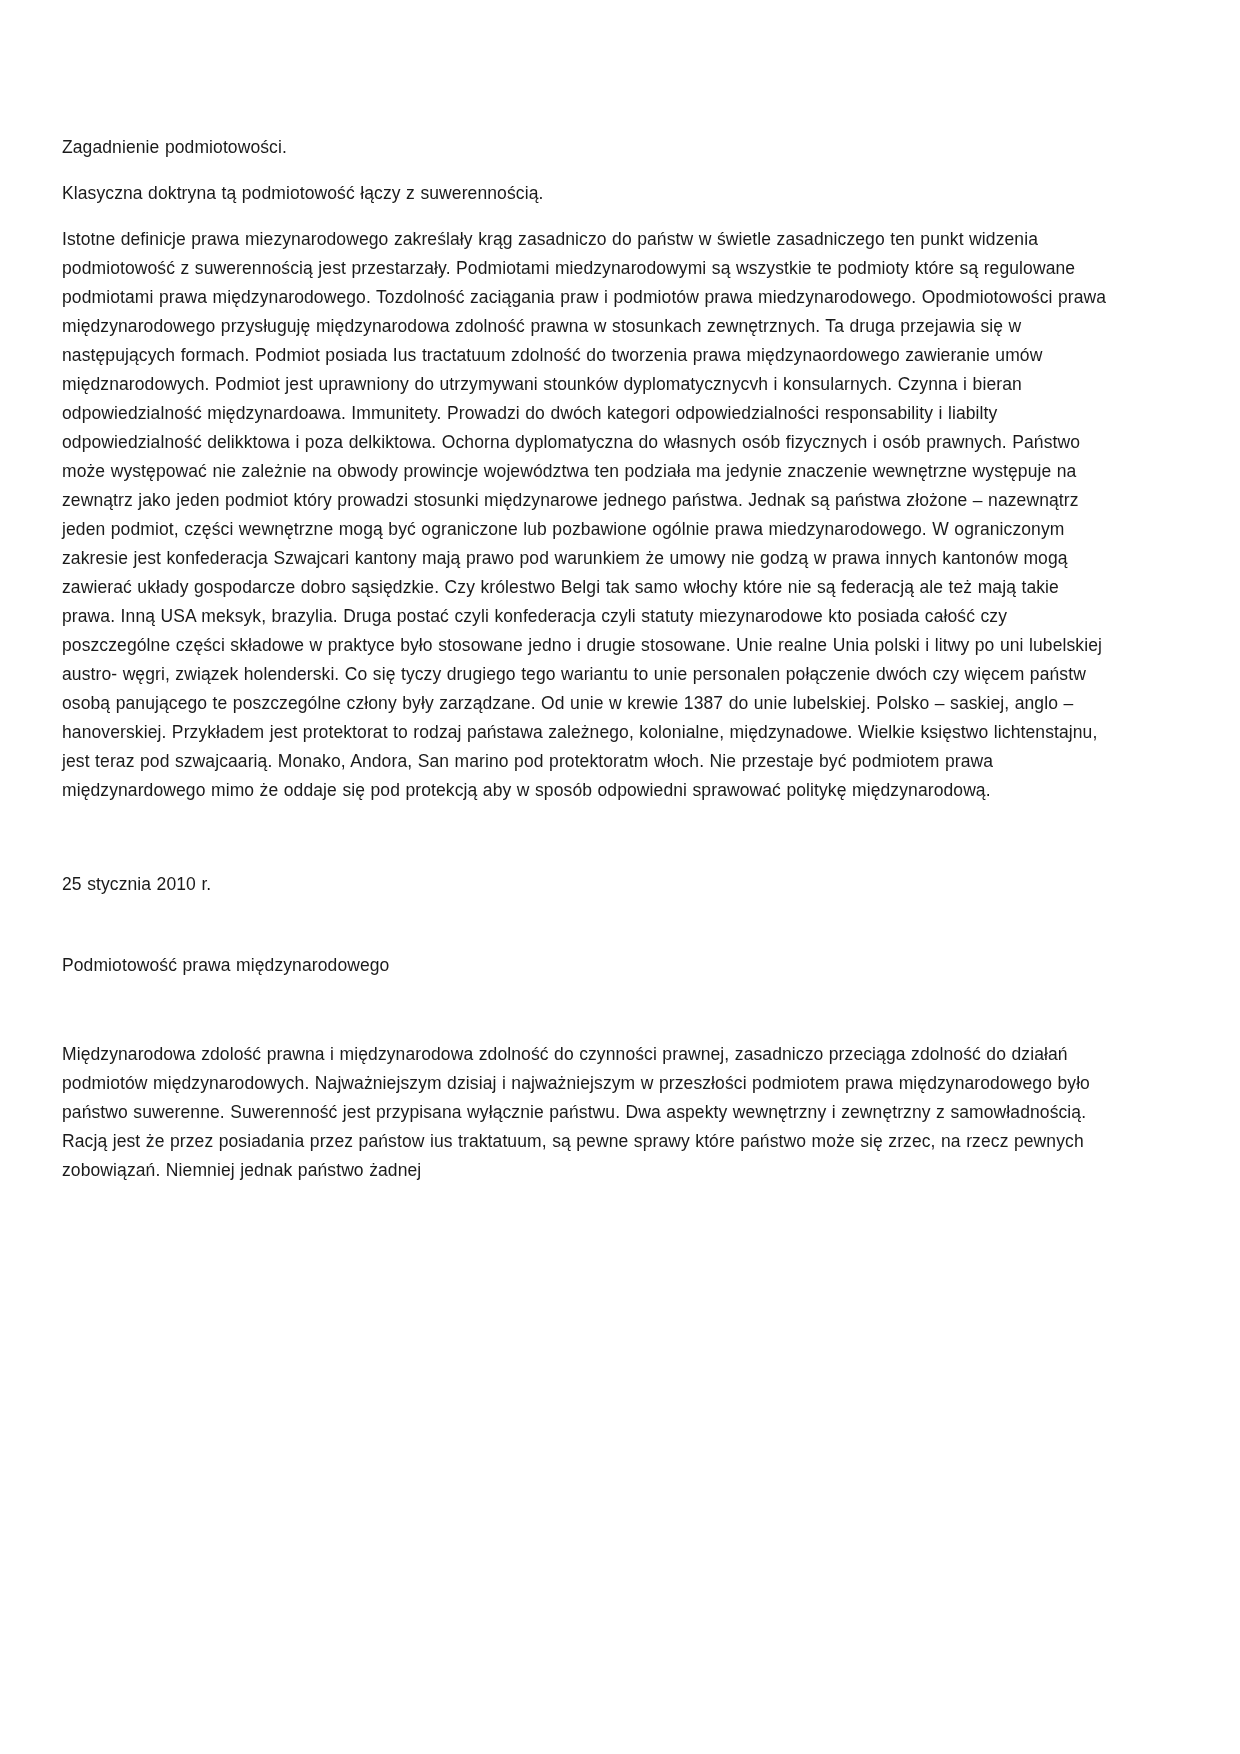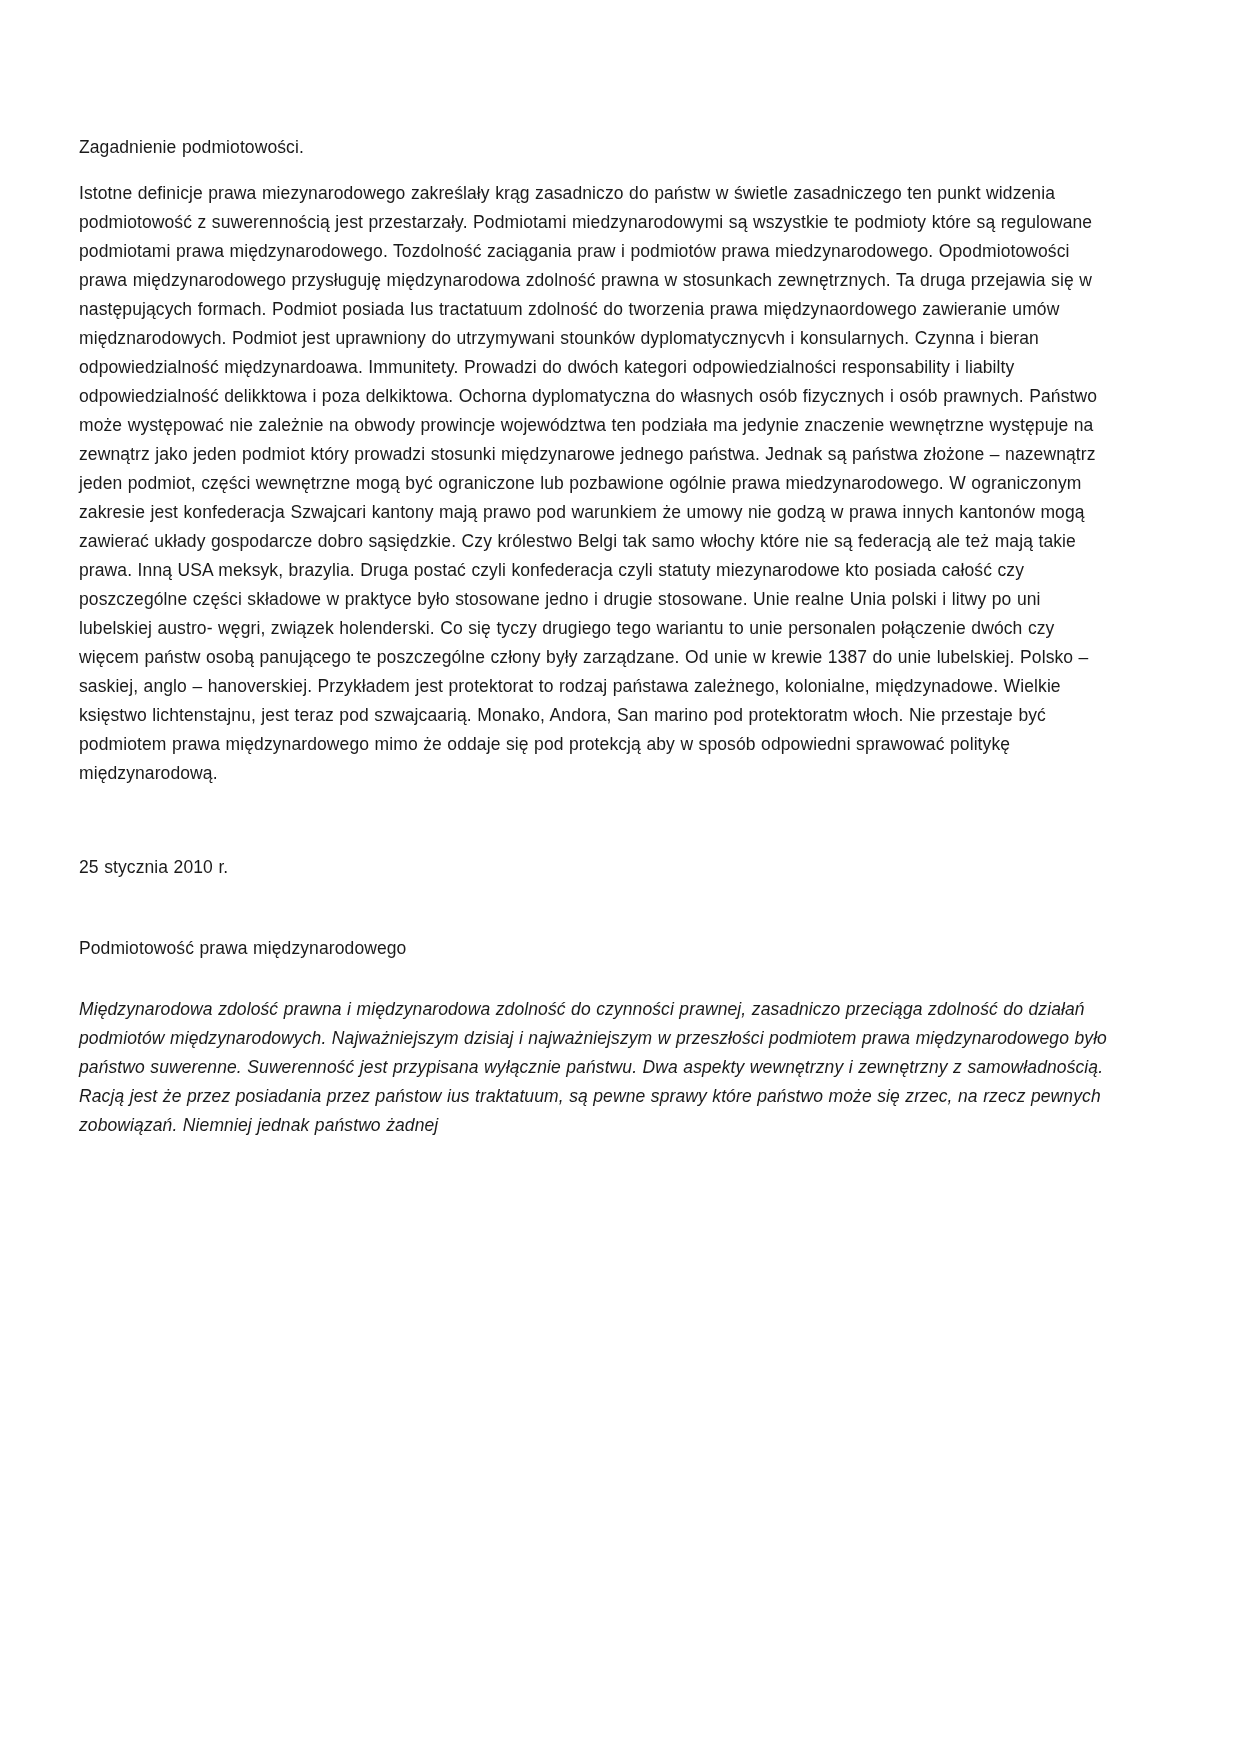--- a/index.html
+++ b/index.html
@@ -12,49 +12,49 @@
     width: 1240px;
     height: 1754px;
     font-family: "Liberation Sans", sans-serif;
     color: #1a1a1a;
   }
   .page {
     position: relative;
     width: 1240px;
     height: 1530px;
     background: #ffffff;
-    padding: 133px 133px 0 79px;
+    padding: 133px 133px 0 62px;
     overflow: hidden;
   }
   .doc p {
     margin: 0 0 17px 0;
     font-size: 17.5px;
     line-height: 29px;
     text-align: left;
     letter-spacing: 0.1px;
     word-spacing: 0.5px;
   }
   .doc p.date-line {
     margin-top: 65px;
   }
   .doc p.section-heading {
     margin-top: 52px;
   }
   .doc p.section-body {
-    margin-top: 32px;
-    font-style: italic;
+    margin-top: 60px;
   }
 </style>
 </head>
 <body>
 
 <div class="page">
   <div class="doc">
     <p>Zagadnienie podmiotowości.</p>
 
+    <p>Klasyczna doktryna tą podmiotowość łączy z suwerennością.</p>
 
     <p>Istotne definicje prawa miezynarodowego zakreślały krąg zasadniczo do państw w świetle zasadniczego ten punkt widzenia podmiotowość z suwerennością jest przestarzały. Podmiotami miedzynarodowymi są wszystkie te podmioty które są regulowane podmiotami prawa międzynarodowego. Tozdolność zaciągania praw i podmiotów prawa miedzynarodowego. Opodmiotowości prawa międzynarodowego przysługuję międzynarodowa zdolność prawna w stosunkach zewnętrznych. Ta druga przejawia się w następujących formach. Podmiot posiada Ius tractatuum zdolność do tworzenia prawa międzynaordowego zawieranie umów międznarodowych. Podmiot jest uprawniony do utrzymywani stounków dyplomatycznycvh i konsularnych. Czynna i bieran odpowiedzialność międzynardoawa. Immunitety. Prowadzi do dwóch kategori odpowiedzialności responsability i liabilty odpowiedzialność delikktowa i poza delkiktowa. Ochorna dyplomatyczna do własnych osób fizycznych i osób prawnych. Państwo może występować nie zależnie na obwody prowincje województwa ten podziała ma jedynie znaczenie wewnętrzne występuje na zewnątrz jako jeden podmiot który prowadzi stosunki międzynarowe jednego państwa. Jednak są państwa złożone – nazewnątrz jeden podmiot, części wewnętrzne mogą być ograniczone lub pozbawione ogólnie prawa miedzynarodowego. W ograniczonym zakresie jest konfederacja Szwajcari kantony mają prawo pod warunkiem że umowy nie godzą w prawa innych kantonów mogą zawierać układy gospodarcze dobro sąsiędzkie. Czy królestwo Belgi tak samo włochy które nie są federacją ale też mają takie prawa. Inną USA meksyk, brazylia. Druga postać czyli konfederacja czyli statuty miezynarodowe kto posiada całość czy poszczególne części składowe w praktyce było stosowane jedno i drugie stosowane. Unie realne Unia polski i litwy po uni lubelskiej austro- węgri, związek holenderski. Co się tyczy drugiego tego wariantu to unie personalen połączenie dwóch czy więcem państw osobą panującego te poszczególne człony były zarządzane. Od unie w krewie 1387 do unie lubelskiej. Polsko – saskiej, anglo – hanoverskiej. Przykładem jest protektorat to rodzaj państawa zależnego, kolonialne, międzynadowe. Wielkie księstwo lichtenstajnu, jest teraz pod szwajcaarią. Monako, Andora, San marino pod protektoratm włoch. Nie przestaje być podmiotem prawa międzynardowego mimo że oddaje się pod protekcją aby w sposób odpowiedni sprawować politykę międzynarodową.</p>
 
     <p class="date-line">25 stycznia 2010 r.</p>
 
     <p class="section-heading">Podmiotowość prawa międzynarodowego</p>
 
     <p class="section-body">Międzynarodowa zdolość prawna i międzynarodowa zdolność do czynności prawnej, zasadniczo przeciąga zdolność do działań podmiotów międzynarodowych. Najważniejszym dzisiaj i najważniejszym w przeszłości podmiotem prawa międzynarodowego było państwo suwerenne. Suwerenność jest przypisana wyłącznie państwu. Dwa aspekty wewnętrzny i zewnętrzny z samowładnością. Racją jest że przez posiadania przez państow ius traktatuum, są pewne sprawy które państwo może się zrzec,  na rzecz pewnych zobowiązań. Niemniej jednak państwo żadnej</p>
   </div>
 </div>

